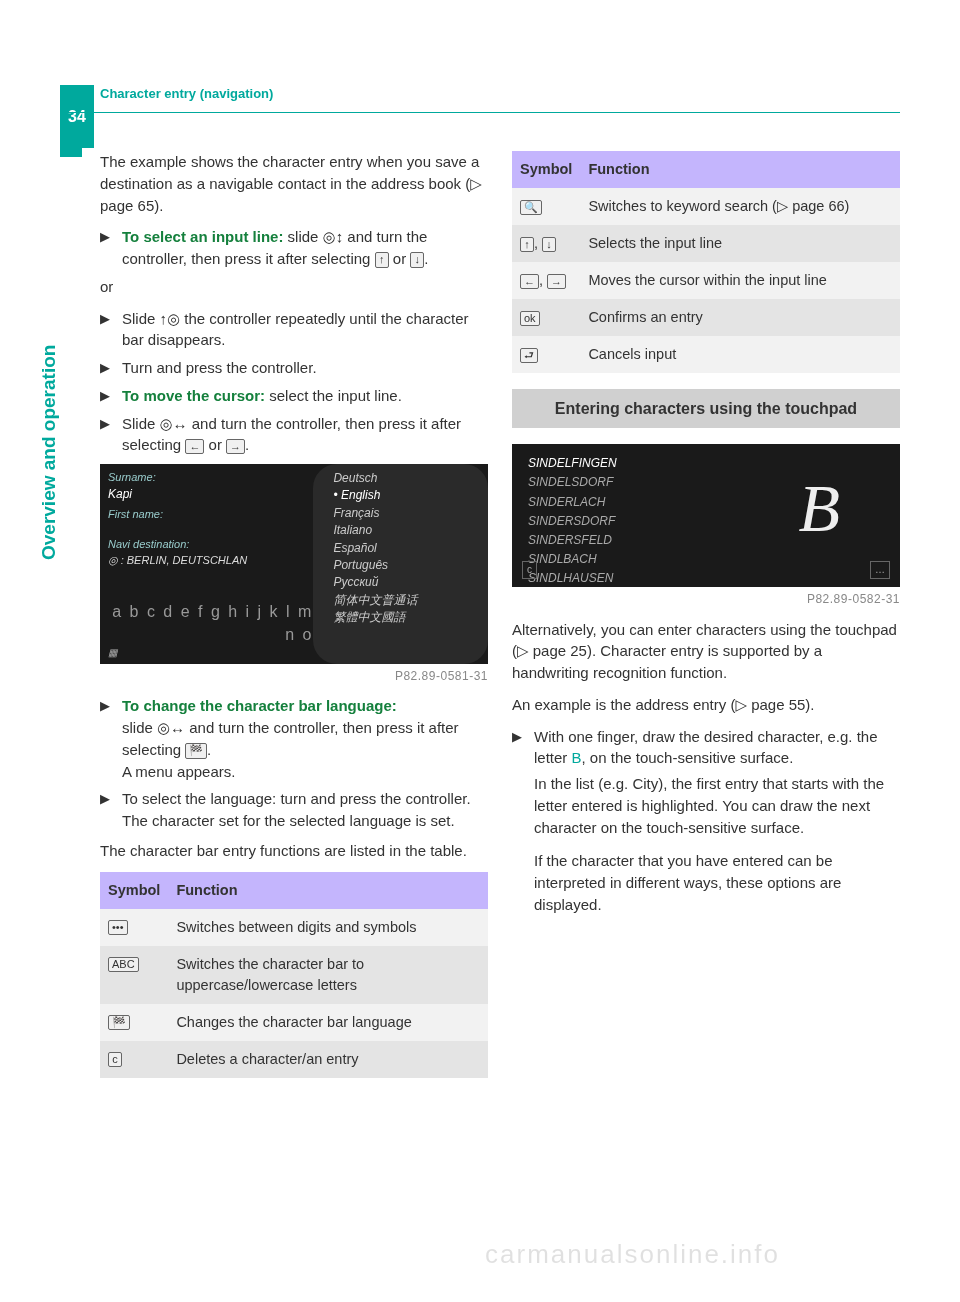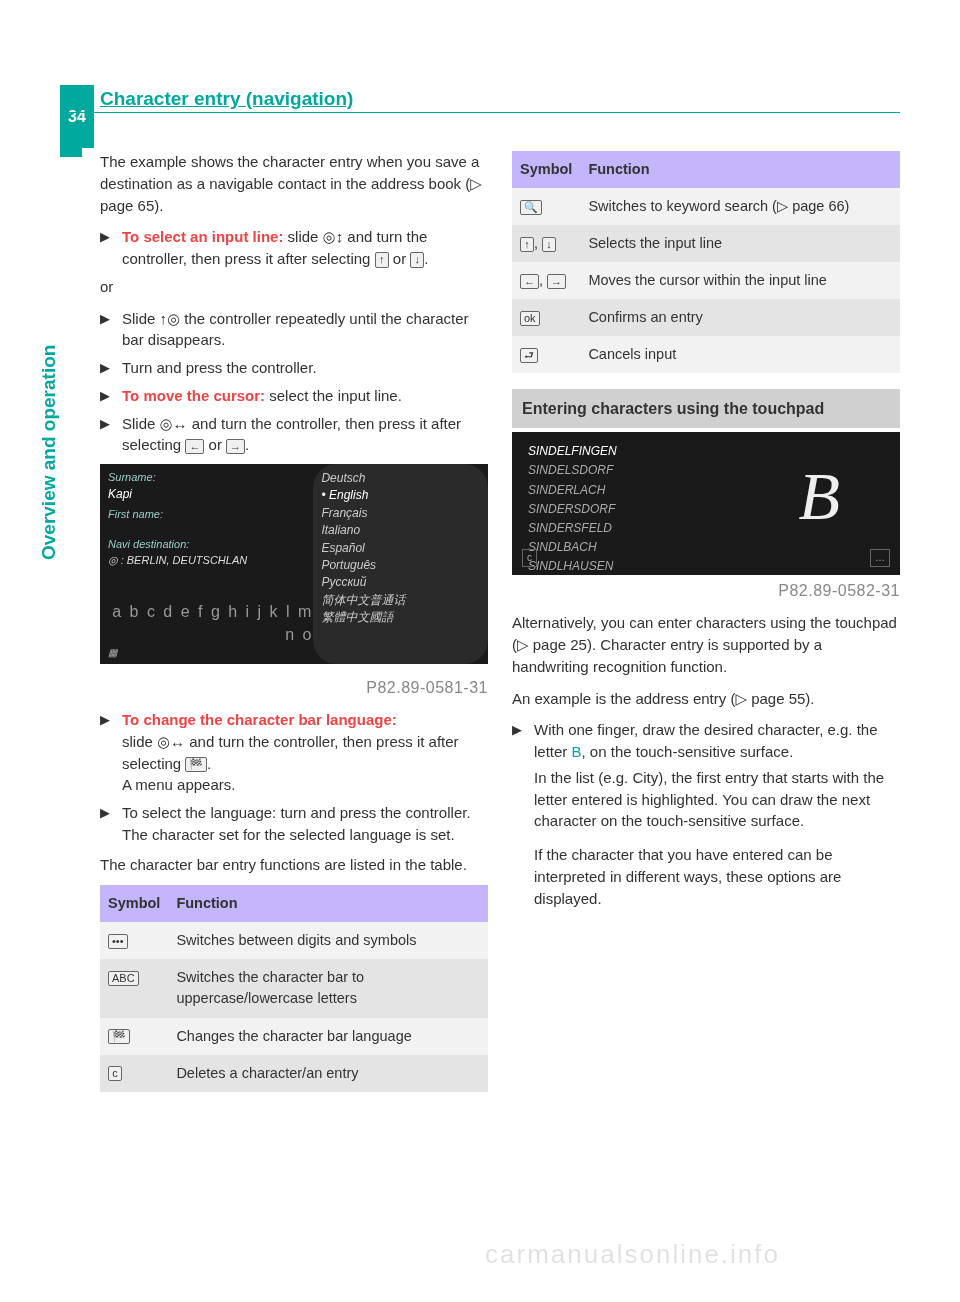--- a/index.html
+++ b/index.html
@@ -22,22 +22,21 @@
       font-weight: bold;
       font-size: 16px;
       padding: 20px 8px;
     }
     .header-title {
       position: absolute;
       top: 85px;
       left: 100px;
       color: #00a99d;
       font-weight: bold;
-      font-size: 19px;
-      text-decoration: underline;
+      font-size: 13px;
     }
     .header-rule {
       position: absolute;
       top: 112px;
       left: 60px;
       right: 60px;
       height: 1px;
       background: #00a99d;
     }
     .side-tab-block {
@@ -98,34 +97,34 @@
       text-align: center;
     }
     .screenshot1 {
       width: 100%;
       height: 200px;
       background: #1a1a1a;
       color: #ccc;
       font-size: 12px;
       font-style: italic;
       position: relative;
-      margin: 8px 0 12px 0;
+      margin: 8px 0 4px 0;
     }
     .screenshot1 .left-pane {
       position: absolute;
       left: 0; top: 0; bottom: 0;
       width: 55%;
       padding: 6px 8px;
     }
     .screenshot1 .right-pane {
       position: absolute;
       right: 0; top: 0; bottom: 0;
       width: 45%;
       background: #2a2a2a;
-      padding: 6px 8px;
+      padding: 6px 20px;
       border-radius: 24px;
     }
     .screenshot1 .label { color: #9cc; font-size: 11px; }
     .screenshot1 .val { color: #fff; font-weight: normal; }
     .screenshot1 .sel { color: #fff; }
     .charbar {
       position: absolute;
       bottom: 18px;
       left: 8px;
       font-size: 16px;
@@ -135,21 +134,21 @@
       text-align: right;
     }
     .screenshot1 .btm-icon {
       position: absolute;
       bottom: 4px;
       left: 8px;
       font-size: 10px;
       color: #aaa;
     }
     .img-caption {
-      font-size: 16px;
+      font-size: 12px;
       color: #888;
       text-align: right;
       letter-spacing: 0.5px;
       margin-bottom: 10px;
     }
     .table {
       width: 100%;
       border-collapse: collapse;
       font-size: 14.5px;
       margin-top: 10px;
@@ -166,22 +165,23 @@
       vertical-align: top;
     }
     .table tr:nth-child(even) td { background: #f2f2f2; }
     .table tr:nth-child(odd) td { background: #e4e4e4; }
     .table .sym-col { width: 64px; }
     .subheading {
       background: #d0d0d0;
       font-weight: bold;
       padding: 8px 10px;
       margin-top: 16px;
-      margin-bottom: 4px;
+      margin-bottom: 16px;
       font-size: 16px;
+      text-align: center;
     }
     .screenshot2 {
       width: 100%;
       height: 143px;
       background: #1a1a1a;
       color: #aaa;
       font-style: italic;
       font-size: 12px;
       position: relative;
       margin-bottom: 4px;
@@ -223,21 +223,21 @@
     .cyan { color: #00a99d; }
     .watermark {
       position: absolute;
       bottom: 28px;
       right: 180px;
       font-size: 26px;
       color: rgba(0,0,0,0.12);
       letter-spacing: 2px;
       font-weight: 300;
     }
-    b { font-weight: bold; color: #ef4444; }
+    b { font-weight: bold; color: #15803d; }
   </style>
 </head>
 <body>
 
 <div class="page-number">34</div>
 <div class="header-title">Character entry (navigation)</div>
 <div class="header-rule"></div>
 <div class="side-tab-block"></div>
 <div class="side-tab">Overview and operation</div>
 

